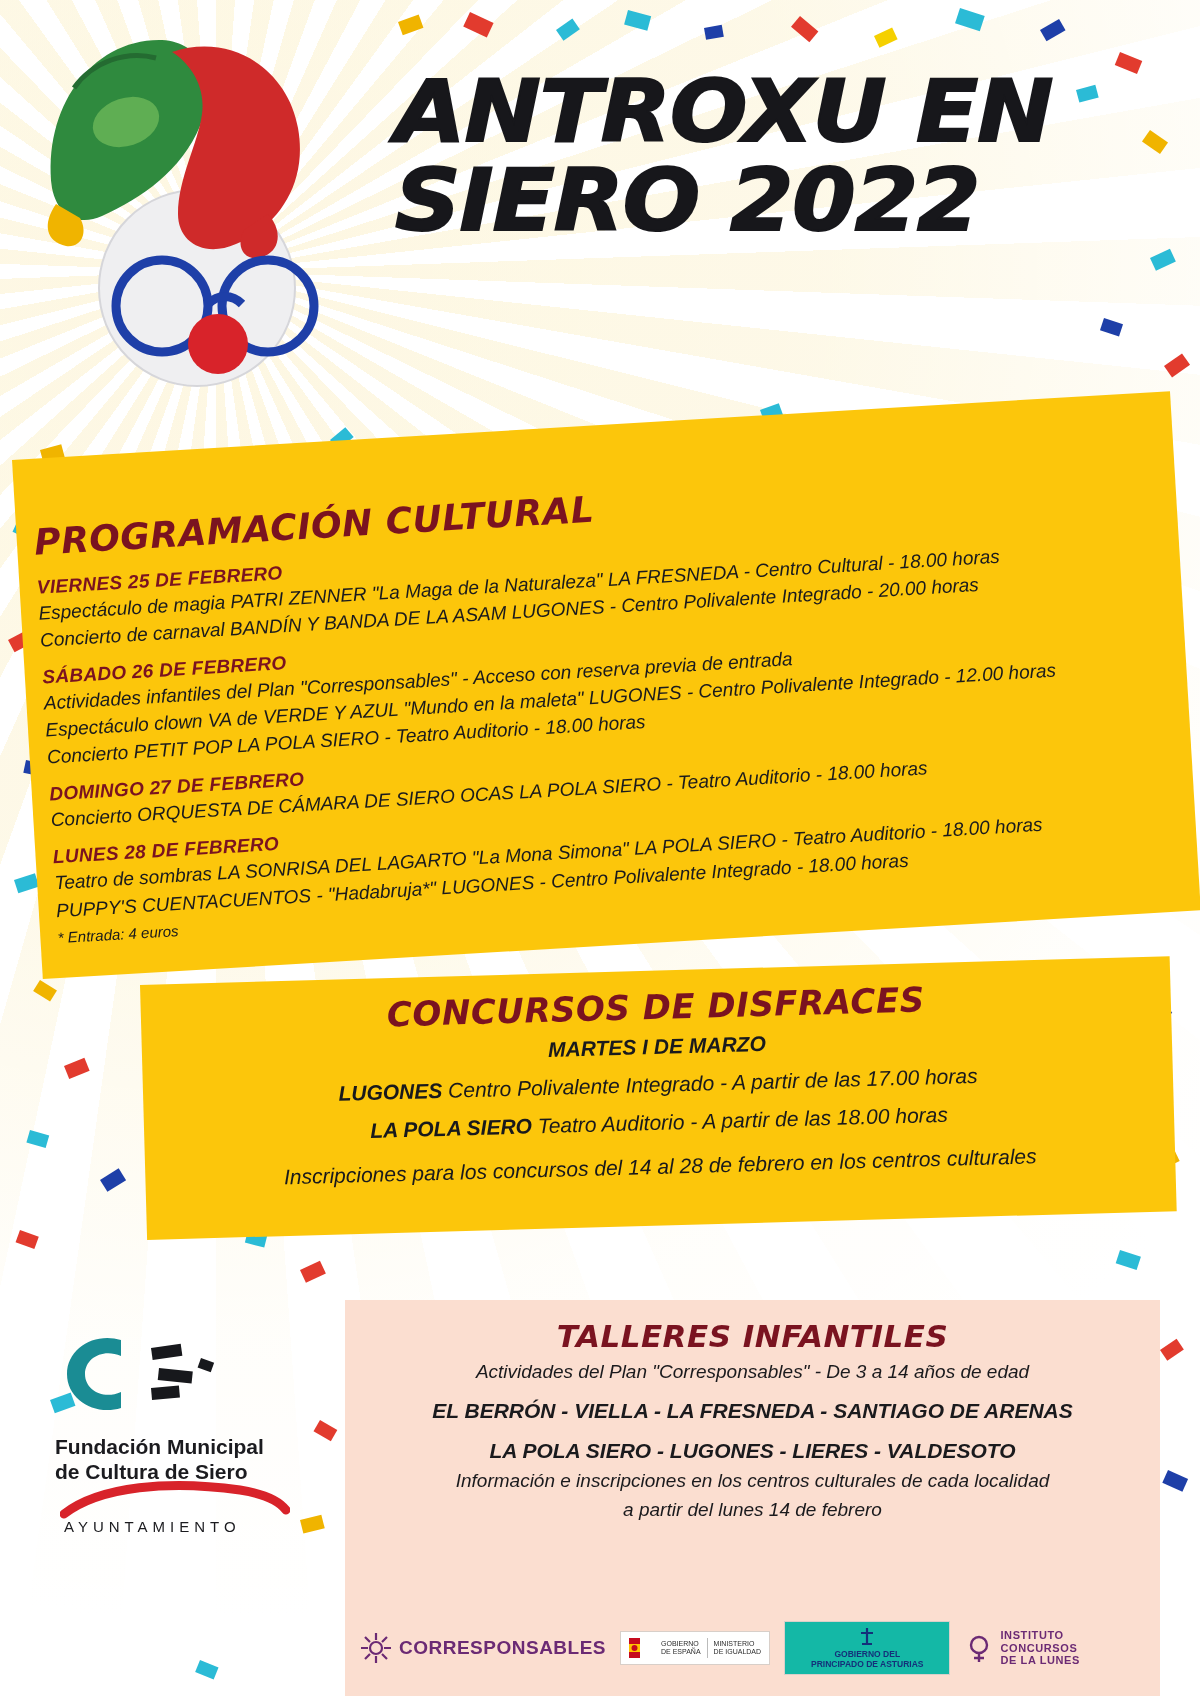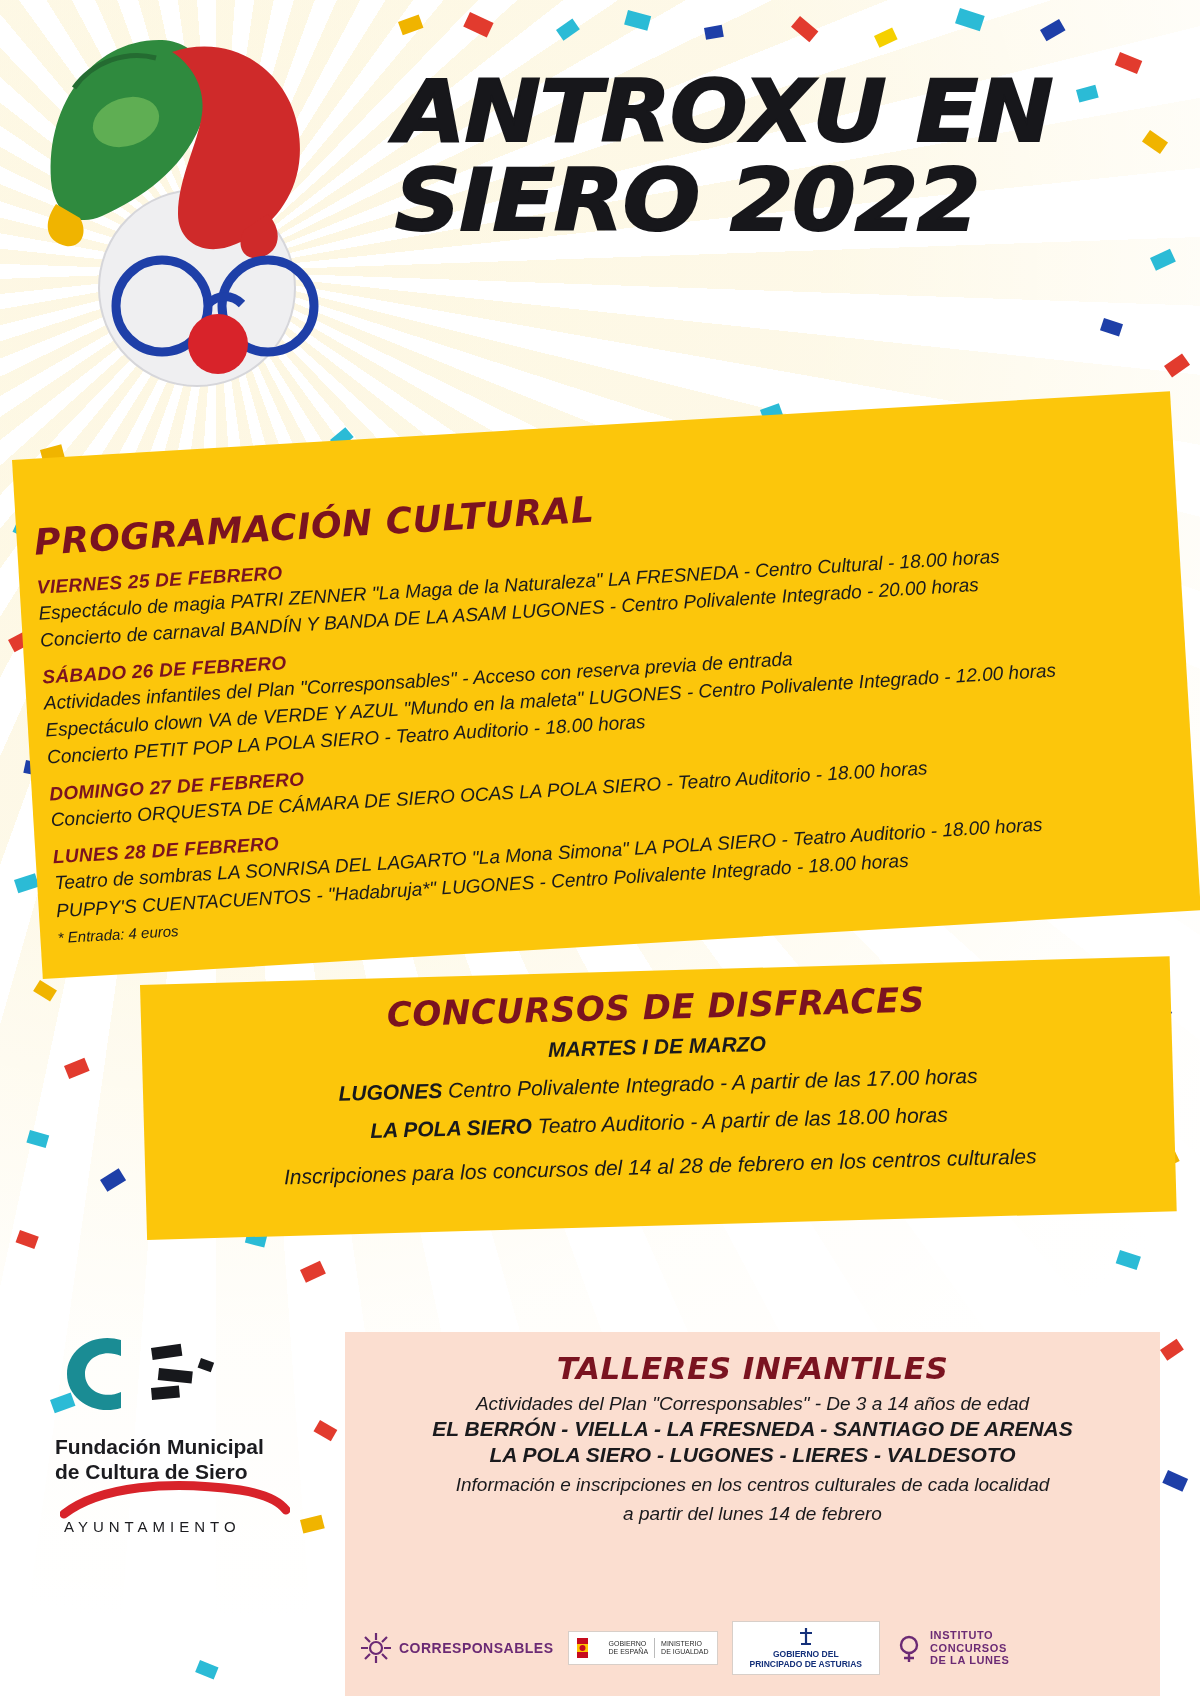--- a/index.html
+++ b/index.html
@@ -89,42 +89,42 @@
     font-weight:bold;font-style:italic;font-size:34px;color:#7a1320;
     margin-top:16px;letter-spacing:.5px;
   }
   .c-date{font-weight:bold;font-style:italic;font-size:21px;margin-top:8px;color:#1a1a1d;}
   .c-line{font-size:21px;font-style:italic;margin-top:14px;}
   .c-line b{font-weight:bold;}
   .c-foot{font-size:21px;font-style:italic;margin-top:20px;}
 
   
   .panel-talleres{
-    position:absolute;left:345px;top:1332px;width:815px;height:300px;
+    position:absolute;left:345px;top:1300px;width:815px;height:300px;
     background:#fbded0;
   }
   .t-title{
     font-family:"DejaVu Sans", sans-serif;
     font-weight:bold;font-style:italic;font-size:31px;color:#7a1320;
     text-align:center;margin-top:18px;letter-spacing:.5px;
   }
   .t-line{text-align:center;font-size:19px;font-style:italic;color:#1a1a1d;margin-top:7px;}
-  .t-line.bold{font-weight:bold;font-size:21px;margin-top:2px;}
+  .t-line.bold{font-weight:bold;font-size:21px;margin-top:16px;}
 
   
   .logos{
     position:absolute;left:345px;top:1600px;width:815px;height:96px;
     background:#fbded0;display:flex;align-items:center;gap:14px;padding-left:14px;
     box-sizing:border-box;
   }
   .logo-box{display:flex;align-items:center;gap:6px;}
-  .logo-txt{font-size:14px;font-weight:bold;color:#6b2a74;letter-spacing:.5px;}
+  .logo-txt{font-size:19px;font-weight:bold;color:#6b2a74;letter-spacing:.5px;}
   .gob-box{background:#ffffff;border:1px solid #d8cfc9;padding:5px 8px;display:flex;align-items:center;gap:6px;}
   .gob-t{font-size:7px;line-height:1.15;color:#2b2b2b;}
-  .blue-box{background:#ffffff;border:1px solid #d8cfc9;padding:5px 17px;text-align:center;}
+  .blue-box{background:#14b8a6;border:1px solid #d8cfc9;padding:5px 26px;text-align:center;}
   .blue-t{font-size:8.5px;color:#14307a;font-weight:bold;line-height:1.2;}
   .imu{display:flex;align-items:center;gap:6px;justify-content:center;}
   .imu-t{font-size:11px;color:#6b2a74;font-weight:bold;line-height:1.15;letter-spacing:.6px;}
 
   
   .fmc{position:absolute;left:55px;top:1330px;width:270px;}
   .fmc-text{
     margin-top:14px;font-size:21px;font-weight:bold;color:#1b1b1f;line-height:1.2;
     font-family:"Liberation Sans", sans-serif;
   }

